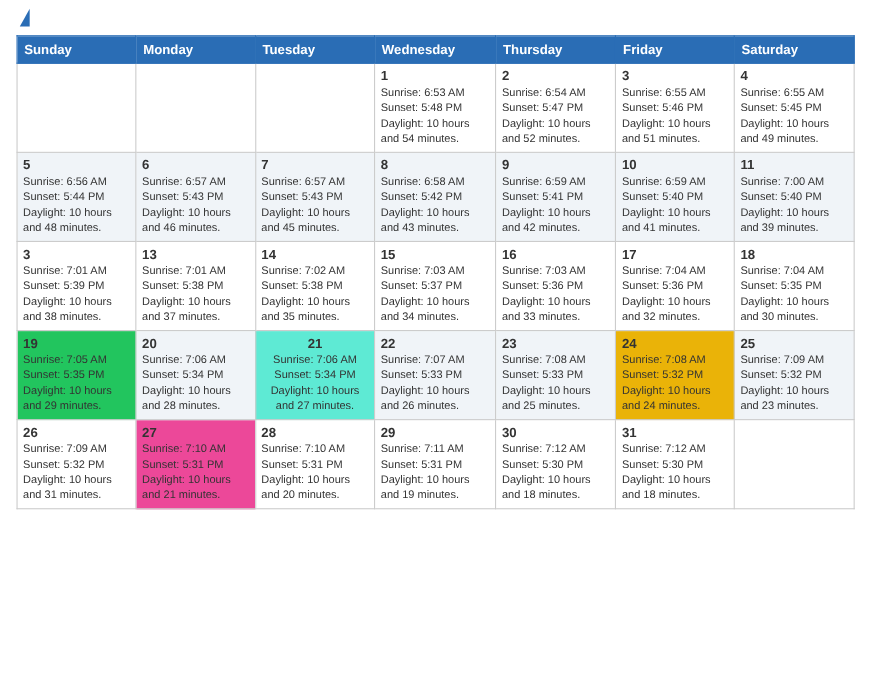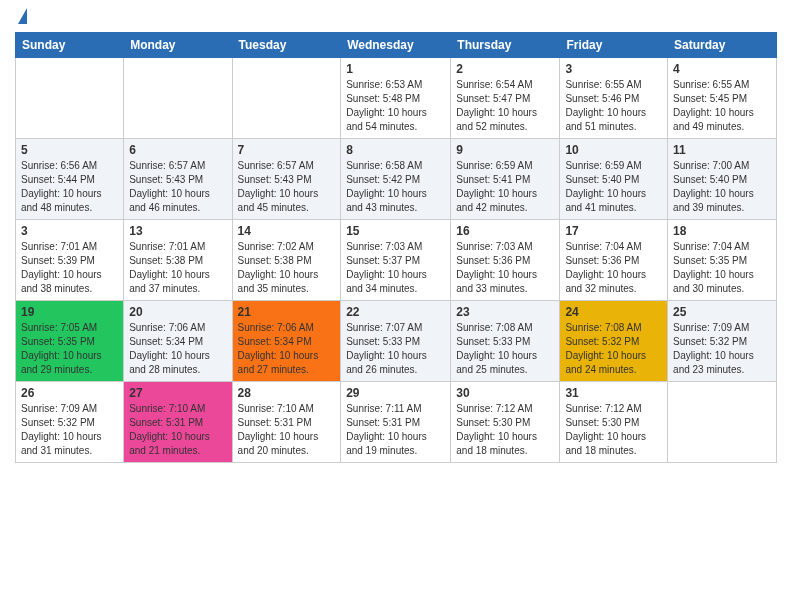--- a/index.html
+++ b/index.html
@@ -271,21 +271,21 @@
             <div class="day-info">Daylight: 10 hours</div>
             <div class="day-info">and 29 minutes.</div>
           </td>
           <td style="background: rgb(240, 244, 248); margin-top: 11px;">
             <span class="day-number">20</span>
             <div class="day-info">Sunrise: 7:06 AM</div>
             <div class="day-info">Sunset: 5:34 PM</div>
             <div class="day-info">Daylight: 10 hours</div>
             <div class="day-info">and 28 minutes.</div>
           </td>
-          <td style="background: #f97316;">
+          <td style="background: #5eead4; text-align: center;">
             <span class="day-number">21</span>
             <div class="day-info">Sunrise: 7:06 AM</div>
             <div class="day-info">Sunset: 5:34 PM</div>
             <div class="day-info">Daylight: 10 hours</div>
             <div class="day-info">and 27 minutes.</div>
           </td>
           <td style="background: rgb(240, 244, 248);">
             <span class="day-number">22</span>
             <div class="day-info">Sunrise: 7:07 AM</div>
             <div class="day-info">Sunset: 5:33 PM</div>

